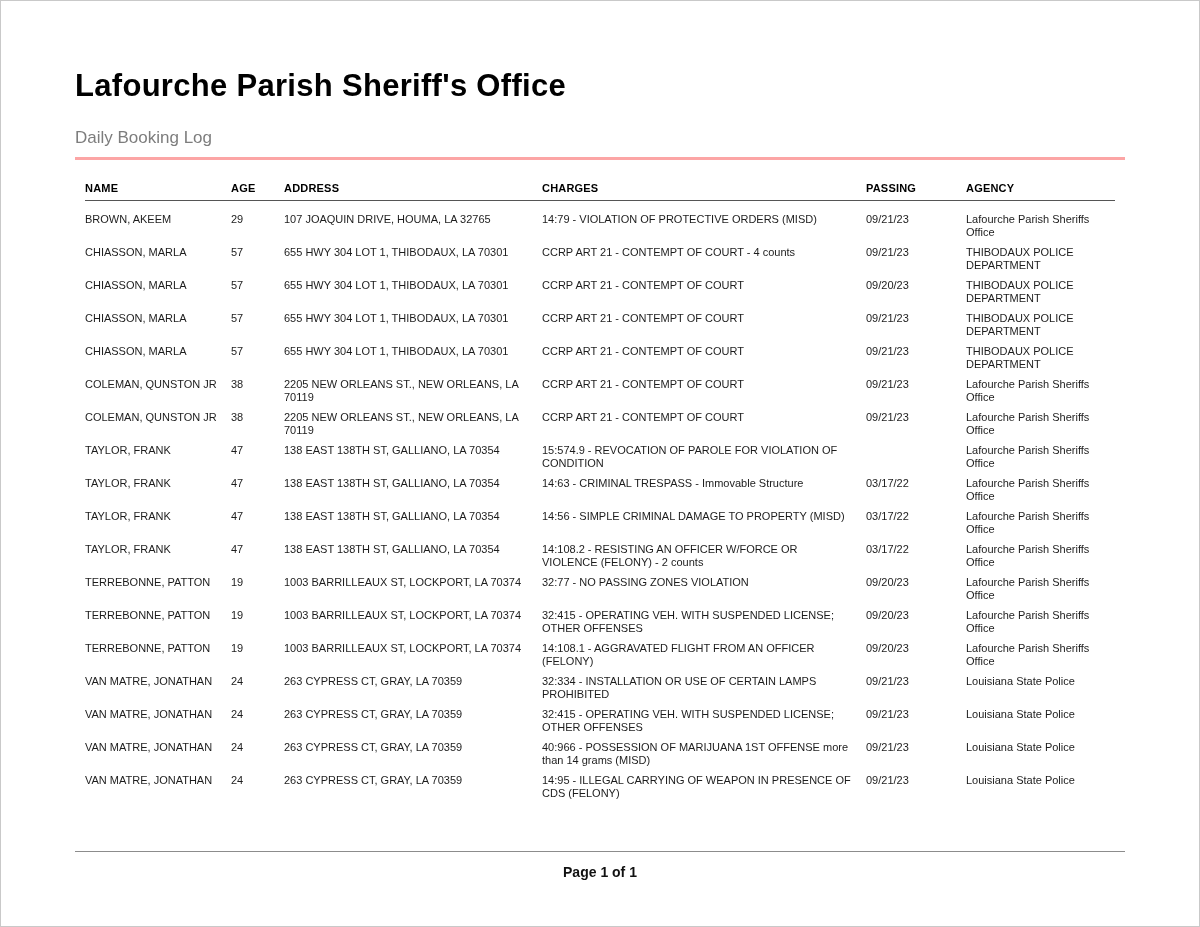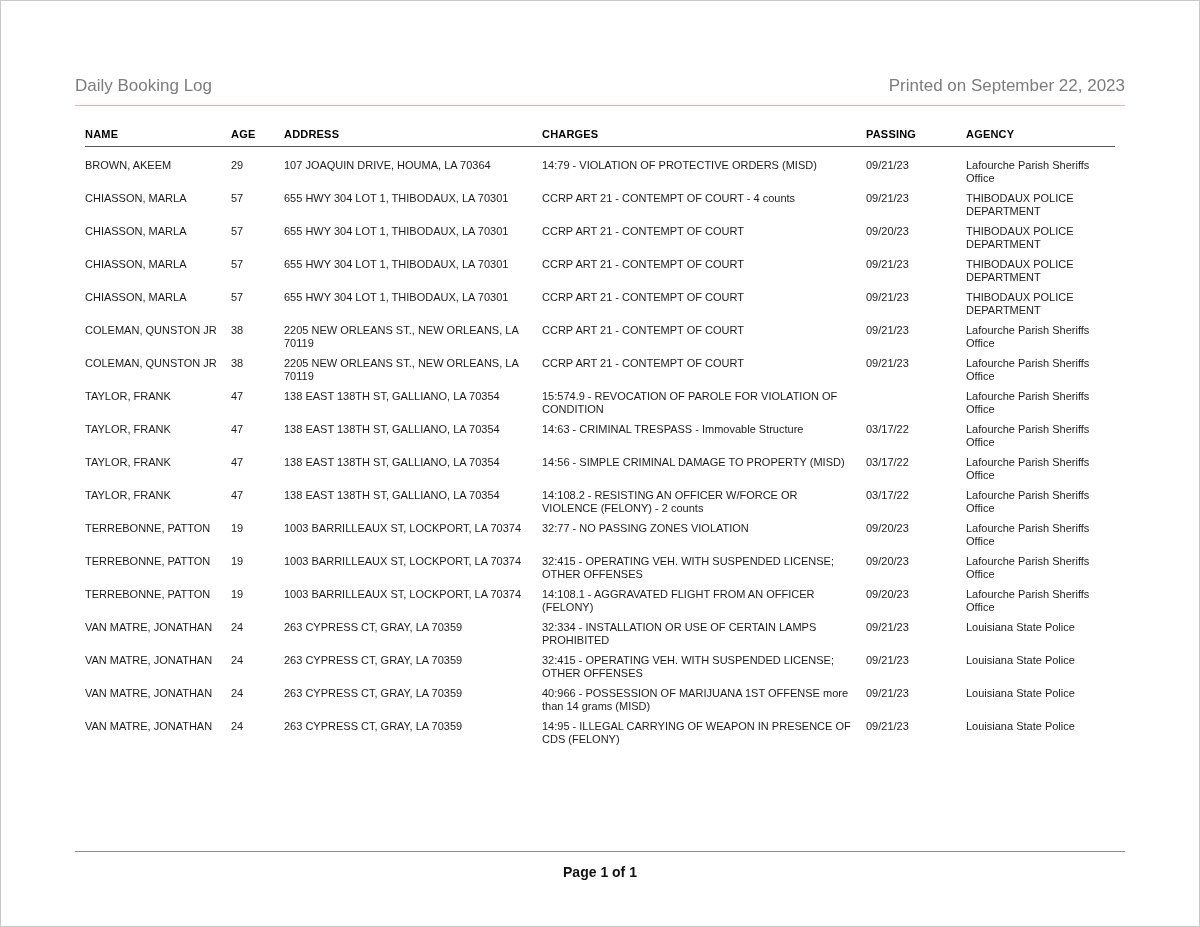--- a/index.html
+++ b/index.html
@@ -22,23 +22,23 @@
     font-size: 31px;
     font-weight: bold;
     color: #000;
     letter-spacing: 0.3px;
     line-height: 1.1;
   }
   .subhead {
     display: flex;
     justify-content: space-between;
     align-items: baseline;
-    margin-top: 7px;
+    margin-top: 25px;
     padding-bottom: 9px;
-    border-bottom: 1px solid #fca5a5;
+    border-bottom: 3px solid #fca5a5;
     color: #7d7d7d;
     font-size: 17px;
   }
   .table-wrap { margin: 22px 10px 0 10px; }
   table {
     width: 100%;
     border-collapse: collapse;
     table-layout: fixed;
   }
   th {
@@ -84,23 +84,23 @@
     color: #111;
     margin-top: 12px;
   }
 </style>
 </head>
 <body>
 
 <div class="page">
 
   <div class="header">
+    <h1 class="title">Lafourche Parish Sheriff's Office</h1>
     <div class="subhead">
       <span>Daily Booking Log</span>
-      <span>Printed on September 22, 2023</span>
     </div>
   </div>
 
   <div class="table-wrap">
     <table>
       <colgroup>
         <col style="width:146px">
         <col style="width:53px">
         <col style="width:258px">
         <col style="width:324px">
@@ -114,21 +114,21 @@
           <th>ADDRESS</th>
           <th>CHARGES</th>
           <th>PASSING</th>
           <th>AGENCY</th>
         </tr>
       </thead>
       <tbody>
           <tr>
     <td>BROWN, AKEEM</td>
     <td>29</td>
-    <td>107 JOAQUIN DRIVE, HOUMA, LA 70364</td>
+    <td>107 JOAQUIN DRIVE, HOUMA, LA 32765</td>
     <td>14:79 - VIOLATION OF PROTECTIVE ORDERS (MISD)</td>
     <td>09/21/23</td>
     <td>Lafourche Parish Sheriffs Office</td>
   </tr>
           <tr>
     <td>CHIASSON, MARLA</td>
     <td>57</td>
     <td>655 HWY 304 LOT 1, THIBODAUX, LA 70301</td>
     <td>CCRP ART 21 - CONTEMPT OF COURT - 4 counts</td>
     <td>09/21/23</td>

